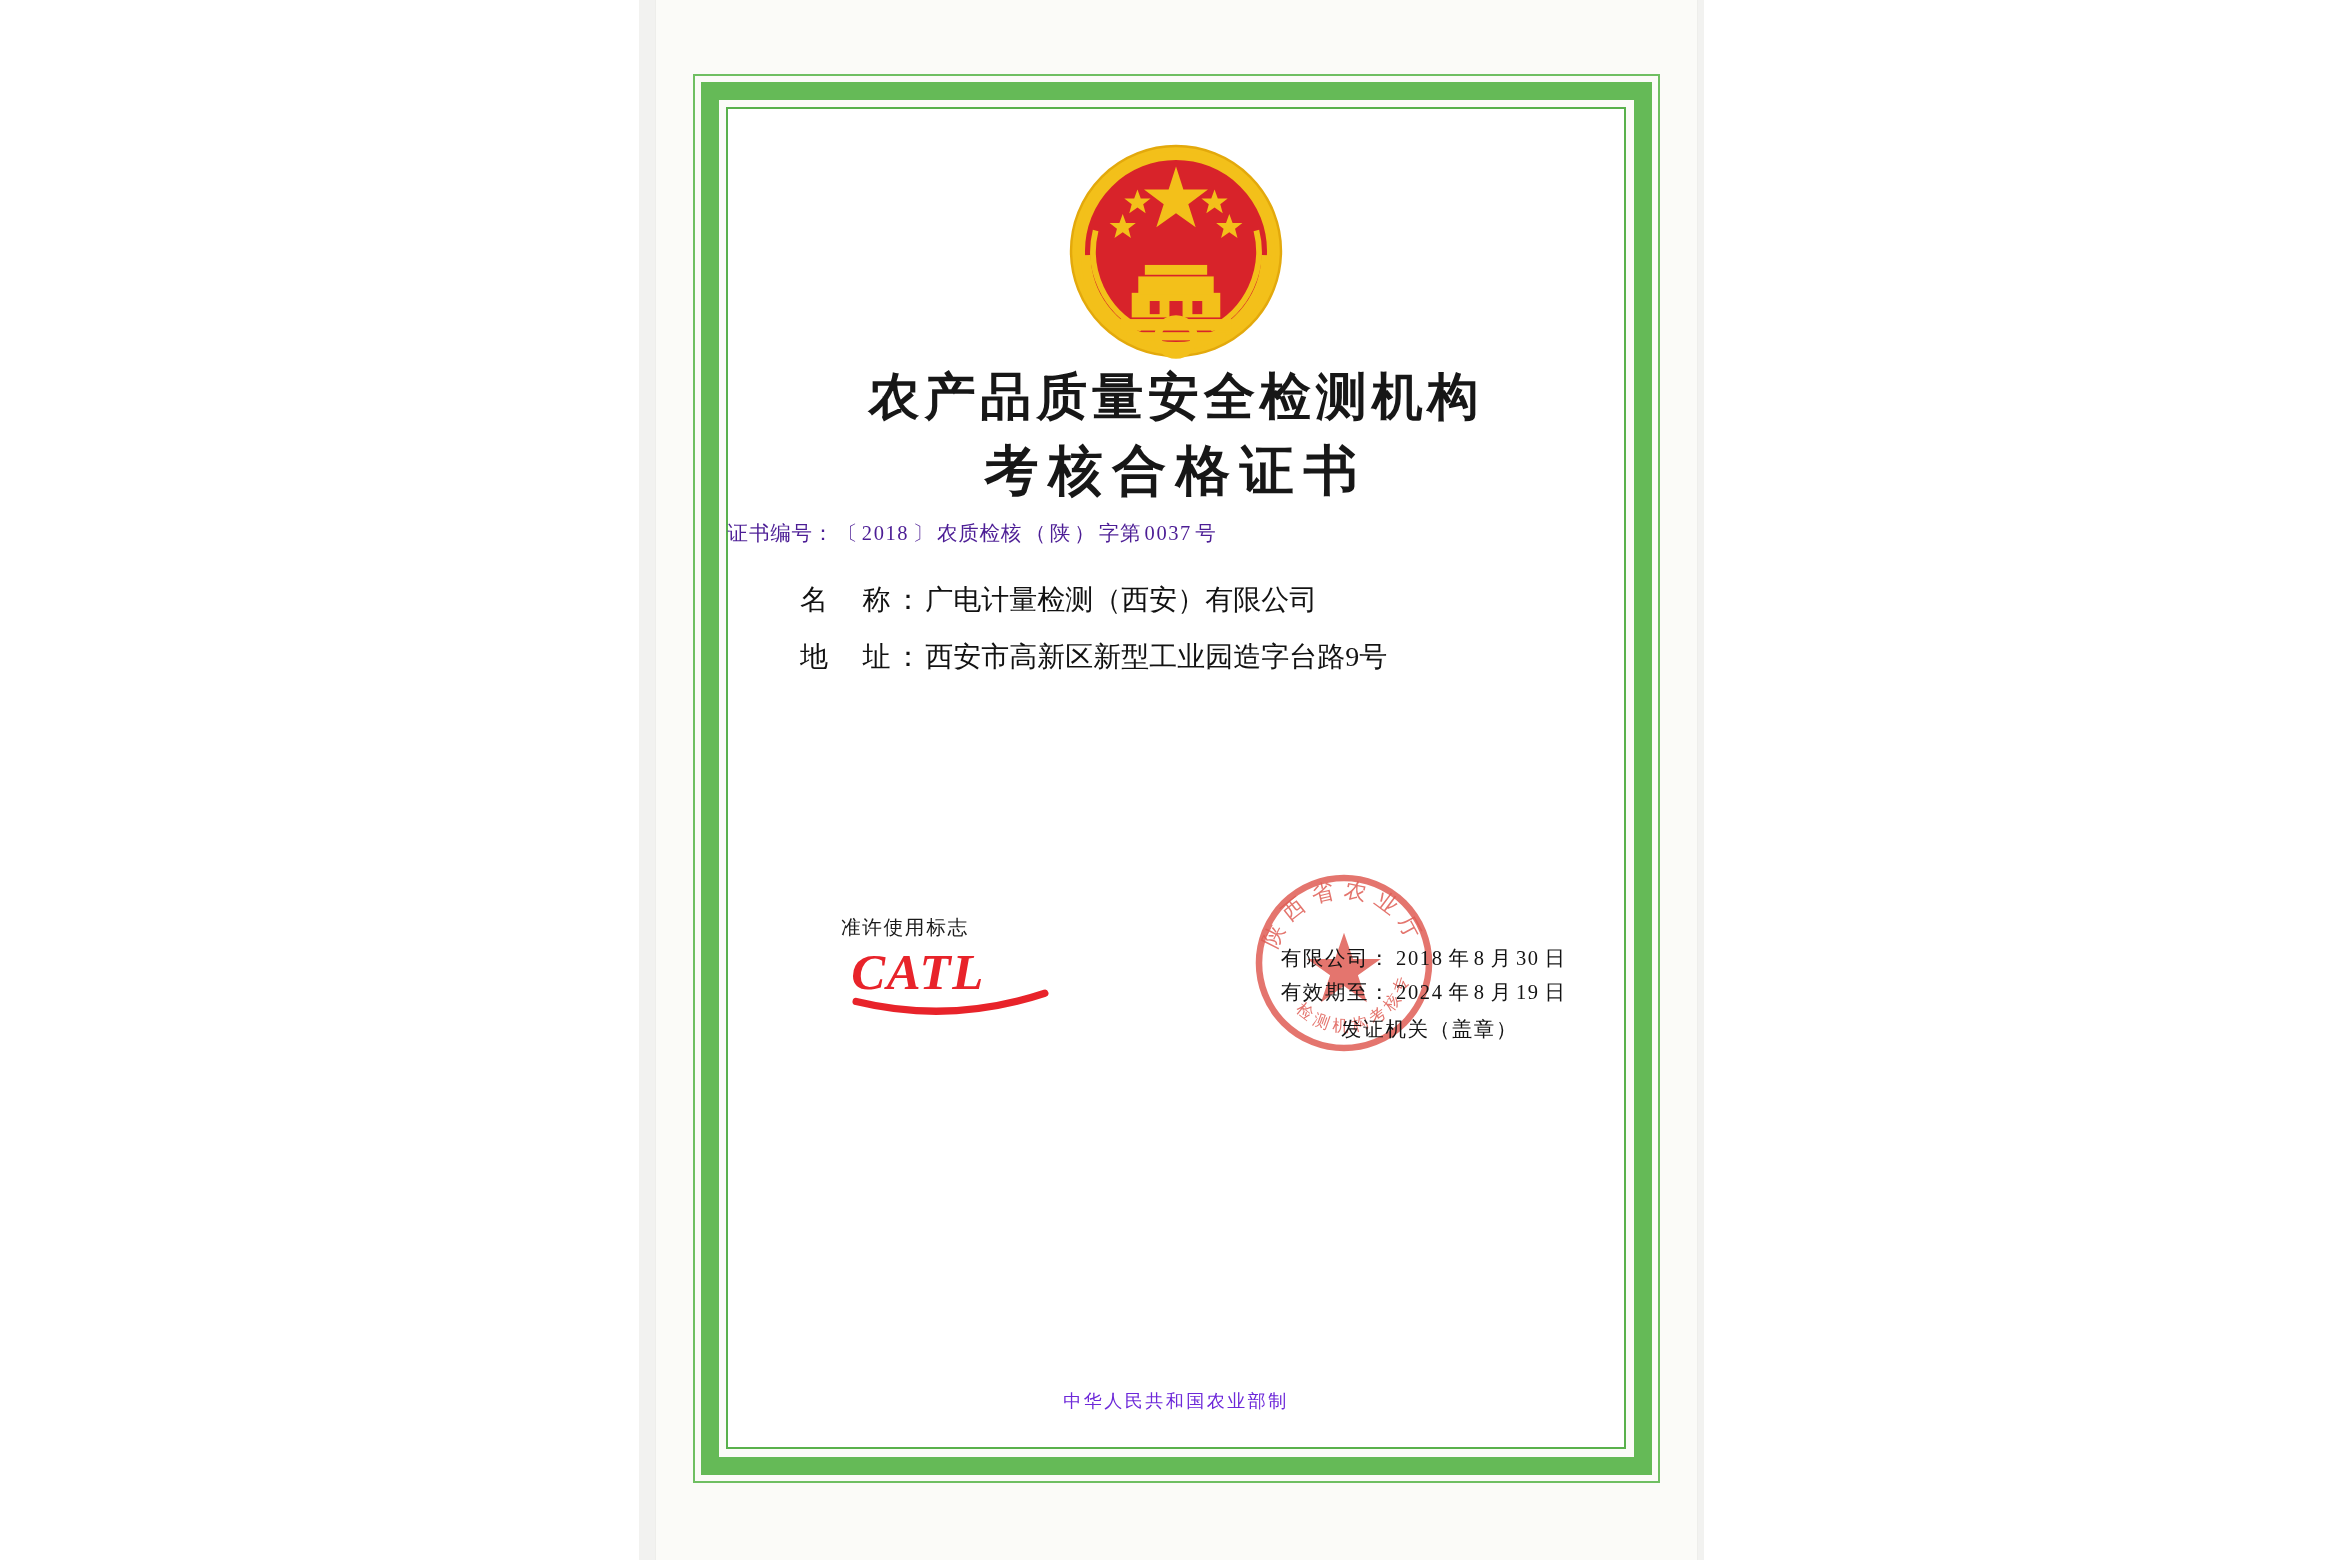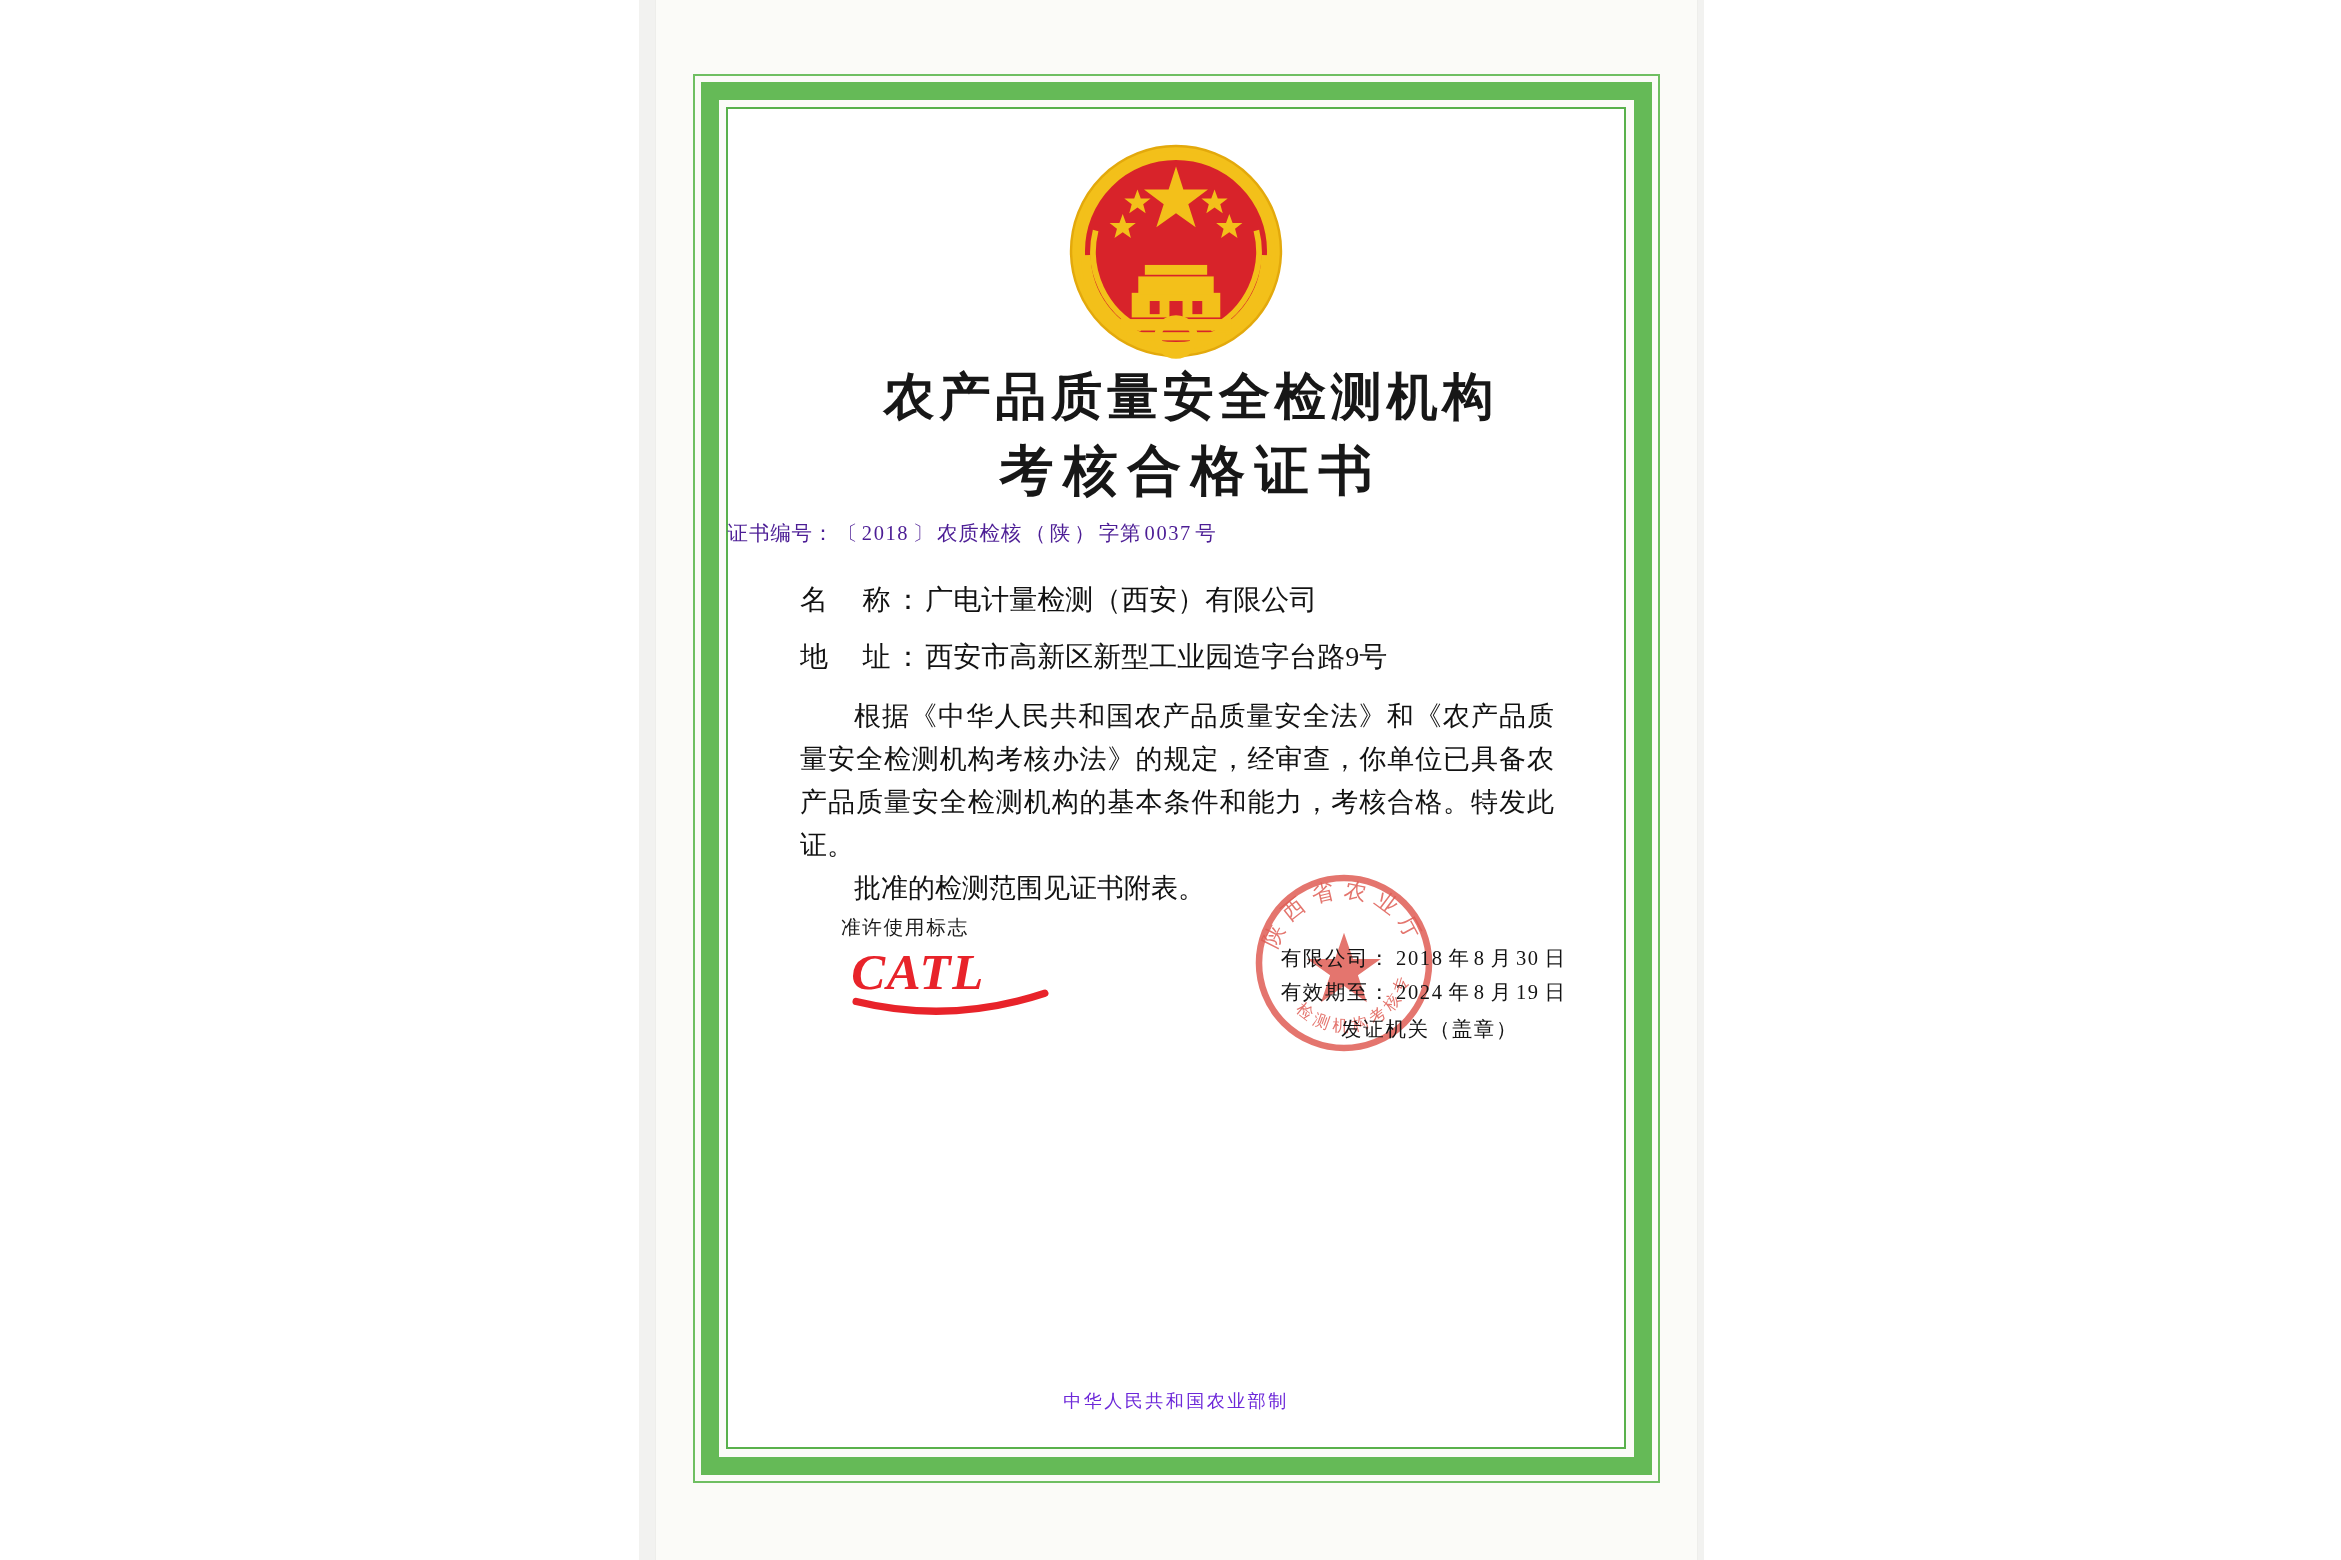--- a/index.html
+++ b/index.html
@@ -88,21 +88,20 @@
 
   
   .title-line1, .title-line2 {
     position: absolute;
     width: 100%;
     text-align: center;
     color: #171717;
     font-family: "Liberation Serif", serif;
     font-weight: bold;
     letter-spacing: 4.9px;
-    padding-left: 15px;
   }
   .title-line1 {
     top: 256px;
     font-size: 51px;
   }
   .title-line2 {
     top: 328px;
     font-size: 54px;
     letter-spacing: 9.8px;
   }
@@ -272,24 +271,20 @@
     </div>
 
     <div class="field-row field-name">
       <span class="lbl">名　称：</span><span>广电计量检测（西安）有限公司</span>
     </div>
 
     <div class="field-row field-addr">
       <span class="lbl">地　址：</span><span>西安市高新区新型工业园造字台路9号</span>
     </div>
 
-    <div class="body-text">
-      <p class="indent">根据《中华人民共和国农产品质量安全法》和《农产品质量安全检测机构考核办法》的规定，经审查，你单位已具备农产品质量安全检测机构的基本条件和能力，考核合格。特发此证。</p>
-      <p class="indent">批准的检测范围见证书附表。</p>
-    </div>
 
     <div class="mark-label">准许使用标志</div>
     <div class="catl-logo">
       <svg viewBox="0 0 250 90" width="205" height="74" aria-hidden="true">
         <text x="4" y="55" font-family="Liberation Serif, serif" font-size="62" font-weight="bold" font-style="italic" fill="#e8232a" letter-spacing="2">CATL</text>
         <path d="M10 70 Q 125 98 240 60" stroke="#e8232a" stroke-width="9" fill="none" stroke-linecap="round"></path>
         <path d="M18 60 Q 120 84 232 52" stroke="#ffffff" stroke-width="3" fill="none" opacity="0.0"></path>
       </svg>
     </div>
 

